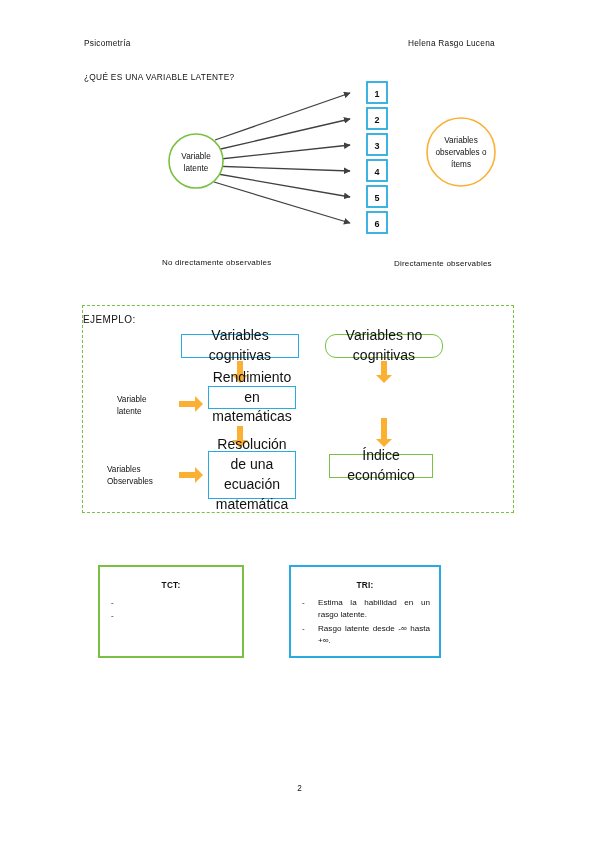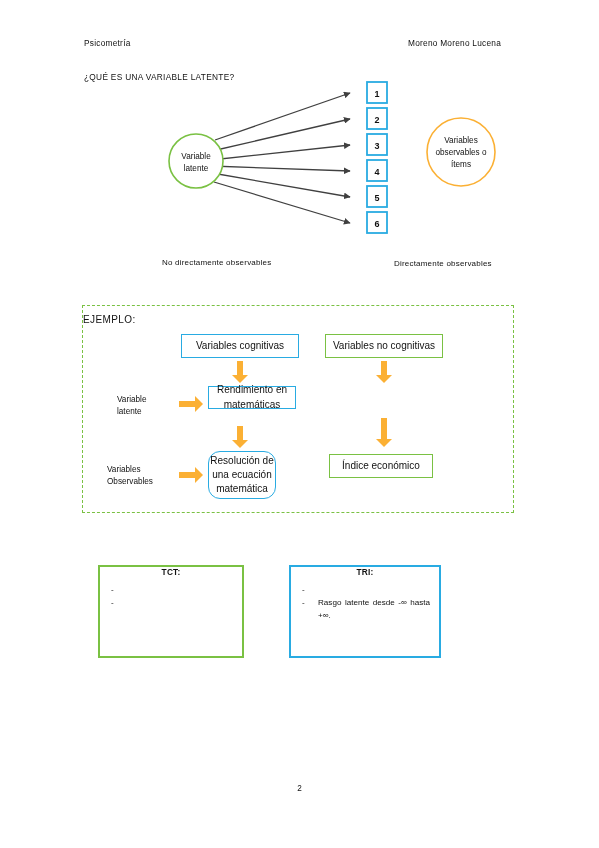--- a/index.html
+++ b/index.html
@@ -90,21 +90,21 @@
     color: #111;
   }
 
   .nodebox {
     position: absolute;
     box-sizing: border-box;
     display: flex;
     align-items: center;
     justify-content: center;
     text-align: center;
-    font-size: 10px;
+    font-size: 14px;
     line-height: 1.42;
     color: #111;
     background: #ffffff;
   }
   .nb-blue  { border: 1.6px solid #29abe2; }
   .nb-green { border: 1.6px solid #7ac143; }
 
   .sidelabel {
     position: absolute;
     font-size: 8.2px;
@@ -151,21 +151,21 @@
     border-top: 8px solid transparent;
     border-bottom: 8px solid transparent;
     border-left: 8px solid #fbb034;
   }
 
   
   .defbox {
     position: absolute;
     box-sizing: border-box;
     background: #ffffff;
-    padding: 0 9px 9px 9px;
+    padding: 13px 9px 9px 9px;
   }
   #tct-box { left: 98px;  top: 565px; width: 146px; height: 93px; border: 2px solid #7ac143; }
   #tri-box { left: 289px; top: 565px; width: 152px; height: 93px; border: 2px solid #29abe2; }
 
   .defbox h4 {
     margin: 0 0 7px 0;
     font-size: 8.3px;
     font-weight: bold;
     text-align: center;
     letter-spacing: .2px;
@@ -200,21 +200,21 @@
     font-size: 8.2px;
     color: #111;
   }
 </style>
 </head>
 <body>
 
 <div id="page">
 
   <div class="hdr" id="hdr-left">Psicometría</div>
-  <div class="hdr" id="hdr-right">Moreno Moreno Lucena</div>
+  <div class="hdr" id="hdr-right">Helena Rasgo Lucena</div>
 
   <div id="doc-title">¿QUÉ ES UNA VARIABLE LATENTE?</div>
 
   <div id="diagram">
     <svg width="599" height="215" viewBox="0 0 599 215">
       <defs>
         <marker id="ah" viewBox="0 0 10 10" refX="9" refY="5" markerWidth="5.2" markerHeight="5.2" orient="auto-start-reverse">
           <path d="M 0 0 L 10 5 L 0 10 z" fill="#404040"></path>
         </marker>
       </defs>
@@ -282,33 +282,33 @@
     <div class="arrow-right" style="left:96px; top:90px; width:24px;">
       <div class="shaft" style="width:16px;"></div>
       <div class="head" style="left:16px;"></div>
     </div>
 
     <div class="arrow-down" style="left:149px; top:120px; height:22px;">
       <div class="shaft" style="height:14px;"></div>
       <div class="head" style="top:14px;"></div>
     </div>
 
-    <div class="nodebox nb-blue" style="left:125px; top:145px; width:68px; height:48px;border-radius:12px;">Resolución de una ecuación matemática</div>
+    <div class="nodebox nb-blue" style="left:125px; top:145px; width:88px; height:48px;">Resolución de una ecuación matemática</div>
 
     <div class="sidelabel" style="left:24px; top:158px;">
       <div>Variables</div>
       <div>Observables</div>
     </div>
 
     <div class="arrow-right" style="left:96px; top:161px; width:24px;">
       <div class="shaft" style="width:16px;"></div>
       <div class="head" style="left:16px;"></div>
     </div>
 
-    <div class="nodebox nb-green" style="left:242px; top:28px; width:118px; height:24px;">Variables no cognitivas</div>
+    <div class="nodebox nb-green" style="left:242px; top:28px; width:118px; height:24px;border-radius:11px;">Variables no cognitivas</div>
 
     <div class="arrow-down" style="left:293px; top:55px; height:22px;">
       <div class="shaft" style="height:14px;"></div>
       <div class="head" style="top:14px;"></div>
     </div>
 
 
     <div class="arrow-down" style="left:293px; top:112px; height:30px;">
       <div class="shaft" style="height:21px;"></div>
       <div class="head" style="top:21px;"></div>
@@ -327,20 +327,21 @@
         <span class="dash">-</span>
       </div>
     </div>
   </div>
 
   <div class="defbox" id="tri-box">
     <h4>TRI:</h4>
     <div class="bullets">
       <div class="bullet">
         <span class="dash">-</span>
+        <span class="btxt">Estima la habilidad en un rasgo latente.</span>
       </div>
       <div class="bullet">
         <span class="dash">-</span>
         <span class="btxt">Rasgo latente desde -∞ hasta +∞.</span>
       </div>
     </div>
   </div>
 
   <div id="pagenum">2</div>
 

